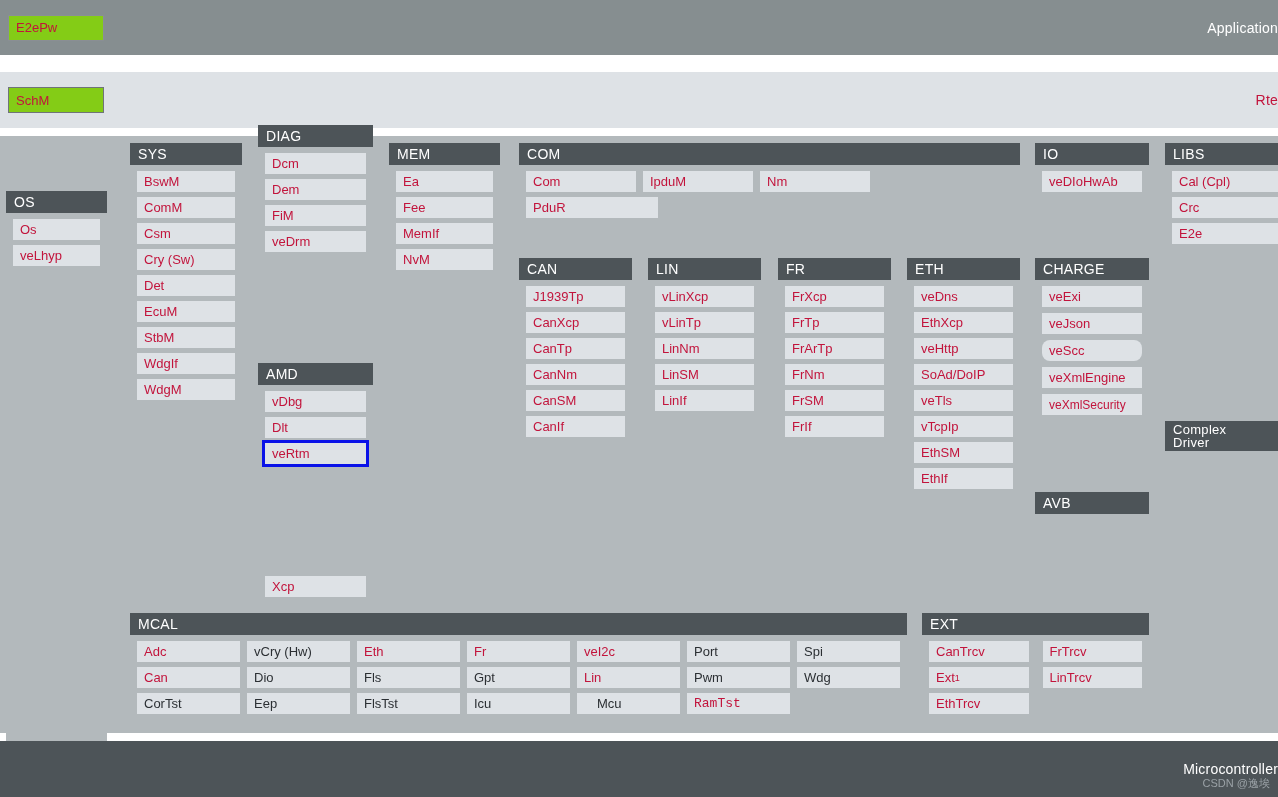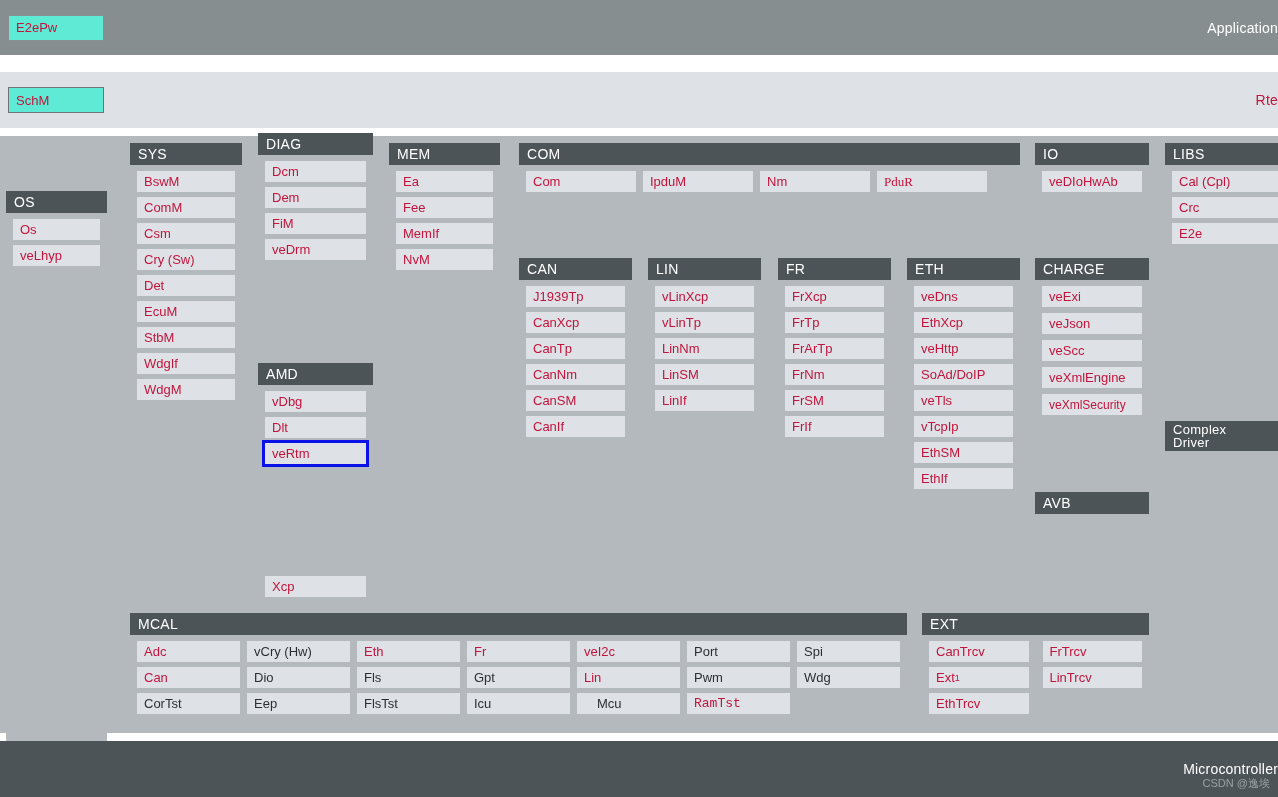--- a/index.html
+++ b/index.html
@@ -24,21 +24,21 @@
     position: absolute; left: 0; right: 0; top: 50%;
     transform: translateY(-50%);
     text-align: right; font-size: 14px; letter-spacing: .2px;
   }
   .band-title.white { color: #ffffff; }
   .band-title.red { color: #c2143c; }
 
   .chip-left {
     position: absolute; left: 8px; top: 50%; transform: translateY(-50%);
     width: 96px; height: 26px;
-    background: #5eead4; border: 1px solid #8a8f94;
+    background: #84cc16; border: 1px solid #8a8f94;
     color: #c2143c; font-size: 13px;
     display: flex; align-items: center; padding-left: 7px;
   }
   .band-rte .chip-left { border: 1px solid #6f7479; }
 
   
   .body-bg {
     position: absolute; left: 0; top: 136px; width: 1278px; height: 597px;
     background: #b3b9bc;
   }
@@ -117,21 +117,21 @@
       <div class="item">Csm</div>
       <div class="item">Cry (Sw)</div>
       <div class="item">Det</div>
       <div class="item">EcuM</div>
       <div class="item">StbM</div>
       <div class="item">WdgIf</div>
       <div class="item">WdgM</div>
     </div>
   </div>
 
-  <div class="panel" style="left:258px;top:133px;width:115px;height:207px;">
+  <div class="panel" style="left:258px;top:125px;width:115px;height:207px;">
     <div class="panel-head">DIAG</div>
     <div class="panel-body">
       <div class="item">Dcm</div>
       <div class="item">Dem</div>
       <div class="item">FiM</div>
       <div class="item">veDrm</div>
     </div>
   </div>
 
   <div class="panel" style="left:258px;top:363px;width:115px;height:192px;">
@@ -158,21 +158,21 @@
       <div class="item">NvM</div>
     </div>
   </div>
 
   <div class="panel" style="left:519px;top:143px;width:501px;height:105px;">
     <div class="panel-head">COM</div>
     <div class="panel-body row-grid">
       <div class="item" style="width:110px;">Com</div>
       <div class="item" style="width:110px;">IpduM</div>
       <div class="item" style="width:110px;">Nm</div>
-      <div class="item" style="width:110px;font-family:Liberation Serif, serif;">PduR</div>
+      <div class="item" style="width:132px;">PduR</div>
     </div>
   </div>
 
   <div class="panel" style="left:519px;top:258px;width:113px;height:344px;">
     <div class="panel-head">CAN</div>
     <div class="panel-body">
       <div class="item">J1939Tp</div>
       <div class="item">CanXcp</div>
       <div class="item">CanTp</div>
       <div class="item">CanNm</div>
@@ -223,21 +223,21 @@
     <div class="panel-body">
       <div class="item">veDIoHwAb</div>
     </div>
   </div>
 
   <div class="panel" style="left:1035px;top:258px;width:114px;height:225px;">
     <div class="panel-head">CHARGE</div>
     <div class="panel-body">
       <div class="item" style="margin-bottom:6px;">veExi</div>
       <div class="item" style="margin-bottom:6px;">veJson</div>
-      <div class="item" style="margin-bottom:6px;">veScc</div>
+      <div class="item" style="margin-bottom:6px;border-radius:8px;">veScc</div>
       <div class="item" style="margin-bottom:6px;">veXmlEngine</div>
       <div class="item" style="margin-bottom:6px;font-size:12px;">veXmlSecurity</div>
     </div>
   </div>
 
   <div class="panel" style="left:1035px;top:492px;width:114px;height:110px;">
     <div class="panel-head">AVB</div>
   </div>
 
   <div class="panel" style="left:1165px;top:143px;width:125px;height:270px;">

